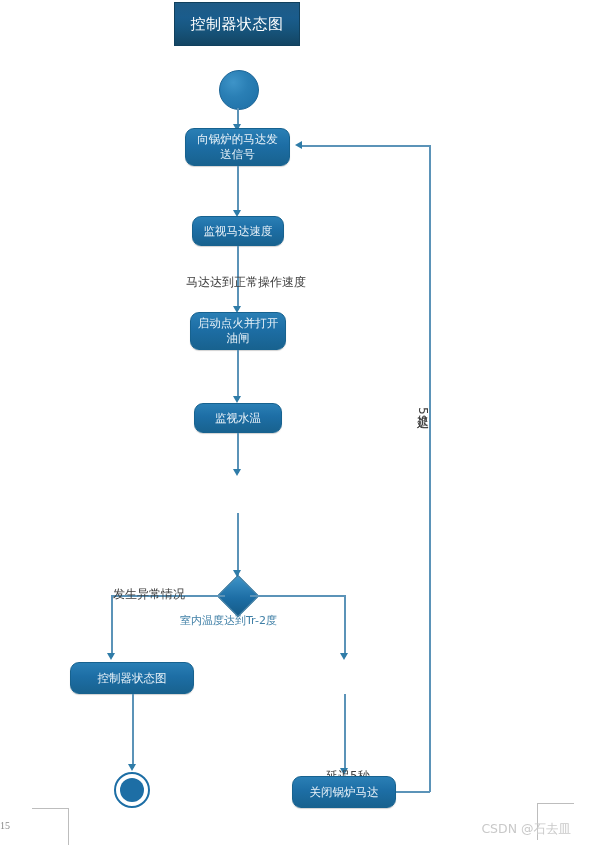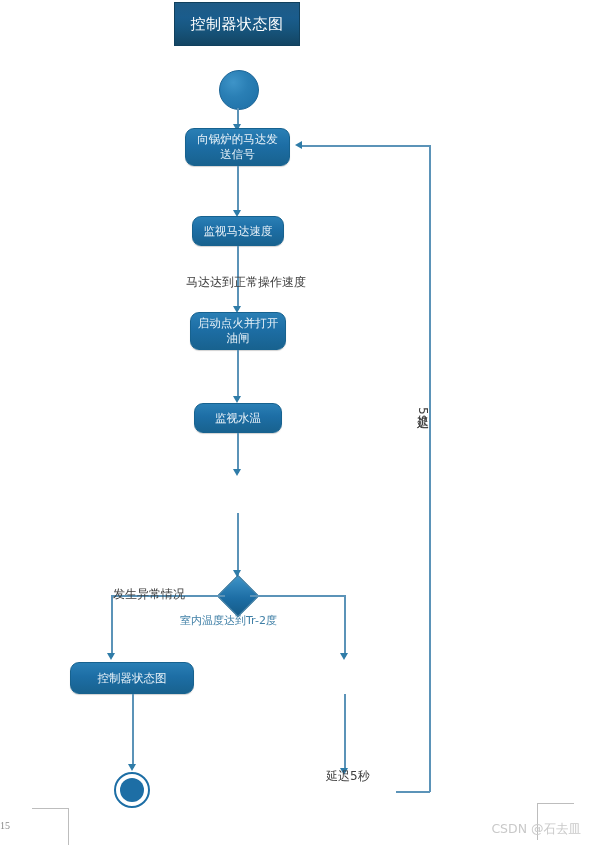--- a/index.html
+++ b/index.html
@@ -148,21 +148,21 @@
     left: 0;
     right: 0;
     top: 820px;
     text-align: left;
     font-size: 10px;
     color: #8a8a8a;
     font-family: "Liberation Serif", serif;
   }
   .watermark {
     position: absolute;
-    right: 10px;
+    right: 20px;
     top: 821px;
     font-size: 12.5px;
     color: #c9c9c9;
     font-family: "DejaVu Sans", sans-serif;
     white-space: nowrap;
   }
   .crop-mark {
     position: absolute;
     width: 36px;
     height: 36px;
@@ -237,20 +237,21 @@
   <div class="vline" style="left:132px; top:694px; height:74px;"></div>
   <div class="arrow-down" style="left:128px; top:764px;"></div>
 
   <div class="end-node" style="left:114px; top:772px;"></div>
 
 
   <div class="vline" style="left:344px; top:694px; height:78px;"></div>
   <div class="arrow-down" style="left:340px; top:768px;"></div>
   <div class="edge-label" style="left:326px; top:768px;">延迟5秒</div>
 
+  <div class="activity" style="left:292px; top:776px; width:104px; height:32px;">关闭锅炉马达</div>
 
   <div class="hline" style="left:396px; top:791px; width:34px;"></div>
   <div class="vline" style="left:429px; top:145px; height:647px;"></div>
   <div class="hline" style="left:301px; top:145px; width:129px;"></div>
   <div class="arrow-left" style="left:295px; top:141px;"></div>
   <div class="edge-label vertical" style="left:414px; top:407px;">延迟5s</div>
 
   <div class="crop-mark left"></div>
   <div class="crop-mark right"></div>
 

